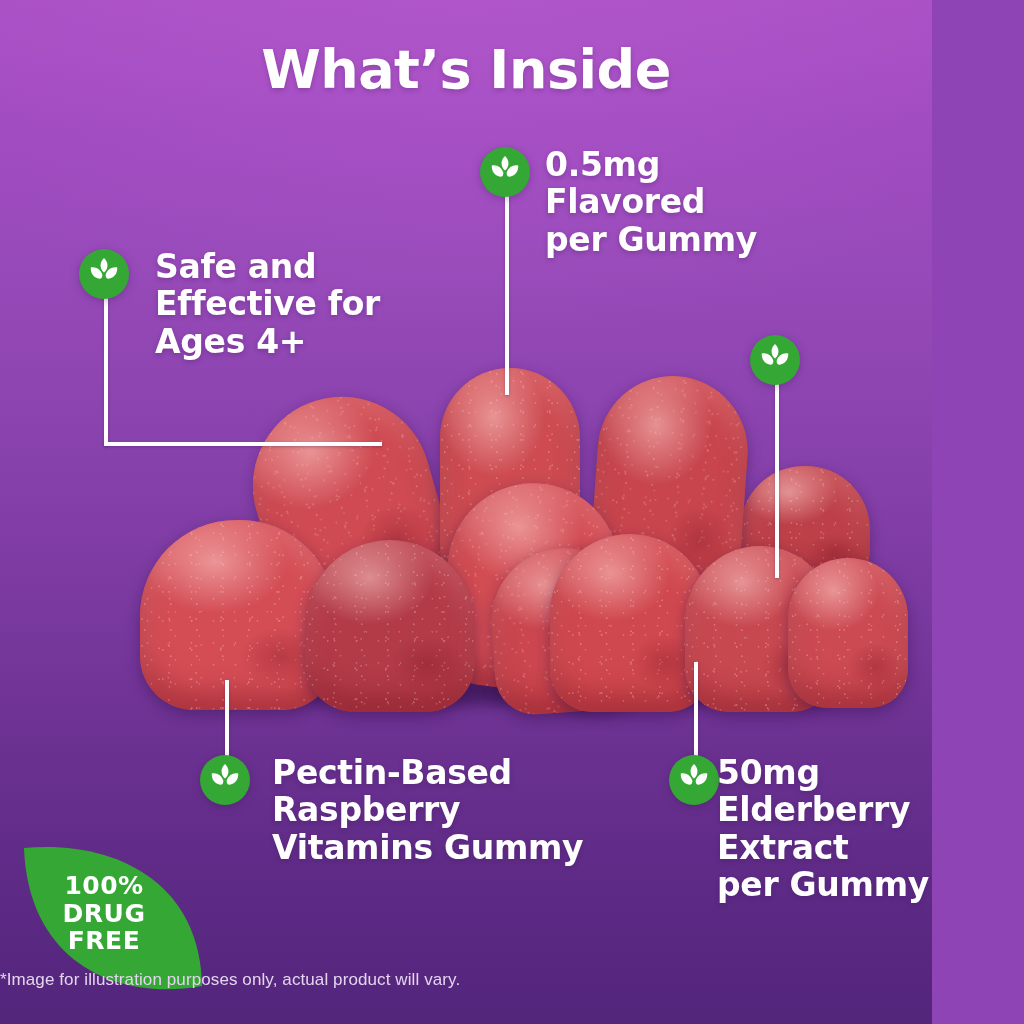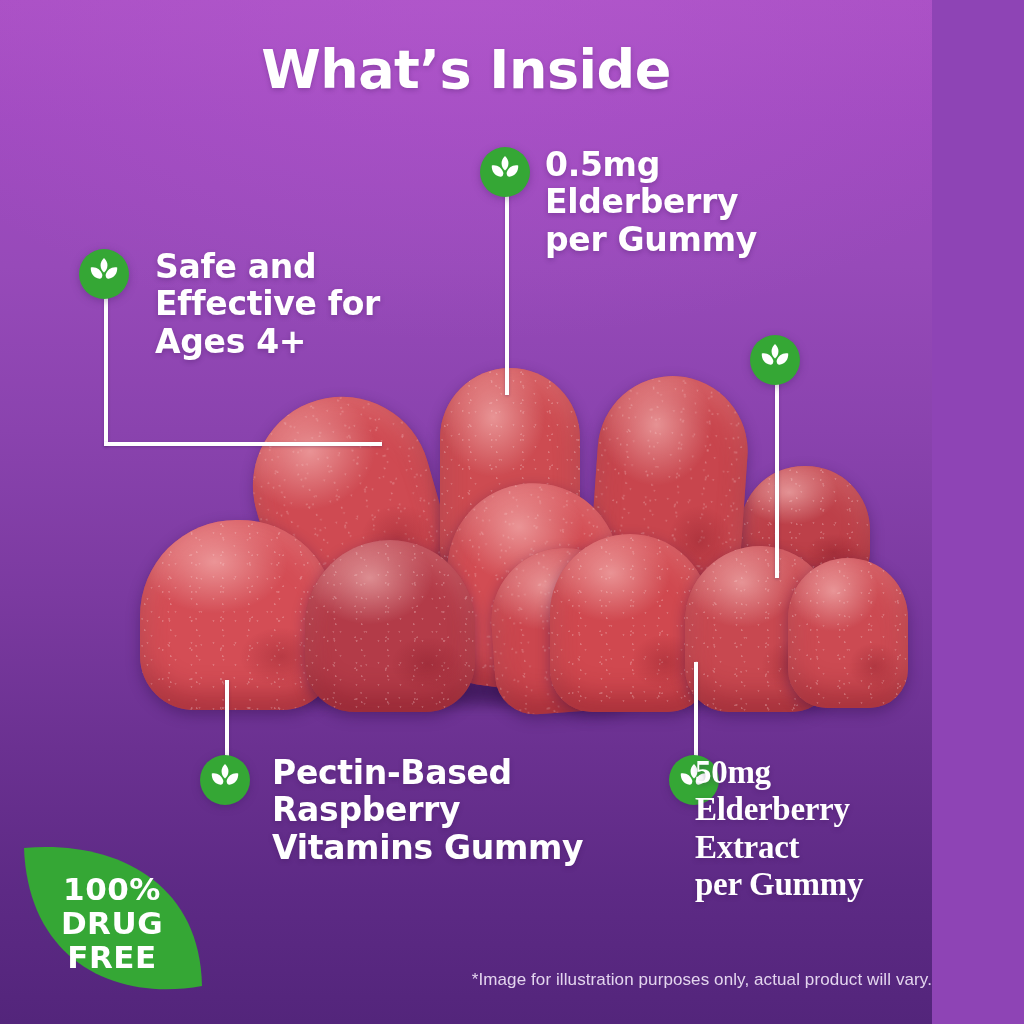--- a/index.html
+++ b/index.html
@@ -131,48 +131,48 @@
     font-size:33px;
     line-height:1.13;
     letter-spacing:-0.3px;
     text-shadow:0 2px 5px rgba(60,20,85,0.30);
     white-space:pre-line;
   }
   .txt-safe       { left:146px; top:248px;margin-left:9px; }
   .txt-melatonin  { left:545px; top:146px; }
   .txt-zinc       { left:808px; top:334px; }
   .txt-pectin     { left:272px; top:754px; }
-  .txt-elderberry { left:695px; top:754px;font-family:Liberation Serif, serif; }
+  .txt-elderberry { left:717px; top:754px; }
 
   
   .drugfree {
     position:absolute;
     left:14px; top:836px;
     width:196px; height:176px;
   }
   .drugfree svg { position:absolute; inset:0; width:196px; height:176px; }
   .drugfree-text {
     position:absolute;
-    left:32px; top:36px;
+    left:24px; top:36px;
     width:132px;
     text-align:center;
     color:#ffffff;
     font-family:"DejaVu Sans", sans-serif;
     font-weight:700;
-    font-size:31px;
+    font-size:25px;
     line-height:1.1;
     letter-spacing:0.5px;
     white-space:pre-line;
   }
 
   
   .disclaimer {
     position:absolute;
-    left:0; right:0; bottom:34px;
-    text-align:right;
+    left:0; right:12px; bottom:34px;
+    text-align:left;
     color:#e3d5ee;
     font-size:17px;
     font-weight:400;
     font-family:"Liberation Sans", sans-serif;
     letter-spacing:0.1px;
   }
 </style>
 </head>
 <body>
 
@@ -216,21 +216,21 @@
 
   <div class="badge badge-melatonin">
     <svg viewBox="0 0 52 52" xmlns="http://www.w3.org/2000/svg">
       <circle cx="26" cy="26" r="25" fill="#35a735"></circle>
       <path d="M26 10c4.6 4.2 4.6 10.4 0 14.6-4.6-4.2-4.6-10.4 0-14.6z" fill="#ffffff"></path>
       <path d="M24.4 27.1c-1.5-5.6-6.3-8.6-11.6-7.6-.5 5.8 3.2 10.5 8.8 11.2 1.1.1 2-.6 2.4-1.6.2-.6.3-1.3.4-2z" fill="#ffffff"></path>
       <path d="M27.6 27.1c1.5-5.6 6.3-8.6 11.6-7.6.5 5.8-3.2 10.5-8.8 11.2-1.1.1-2-.6-2.4-1.6-.2-.6-.3-1.3-.4-2z" fill="#ffffff"></path>
     </svg>
   </div>
   <div class="callout txt-melatonin">0.5mg
-Elderberry
+Flavored
 per Gummy</div>
 
   <div class="badge badge-zinc">
     <svg viewBox="0 0 52 52" xmlns="http://www.w3.org/2000/svg">
       <circle cx="26" cy="26" r="25" fill="#35a735"></circle>
       <path d="M26 10c4.6 4.2 4.6 10.4 0 14.6-4.6-4.2-4.6-10.4 0-14.6z" fill="#ffffff"></path>
       <path d="M24.4 27.1c-1.5-5.6-6.3-8.6-11.6-7.6-.5 5.8 3.2 10.5 8.8 11.2 1.1.1 2-.6 2.4-1.6.2-.6.3-1.3.4-2z" fill="#ffffff"></path>
       <path d="M27.6 27.1c1.5-5.6 6.3-8.6 11.6-7.6.5 5.8-3.2 10.5-8.8 11.2-1.1.1-2-.6-2.4-1.6-.2-.6-.3-1.3-.4-2z" fill="#ffffff"></path>
     </svg>
   </div>

